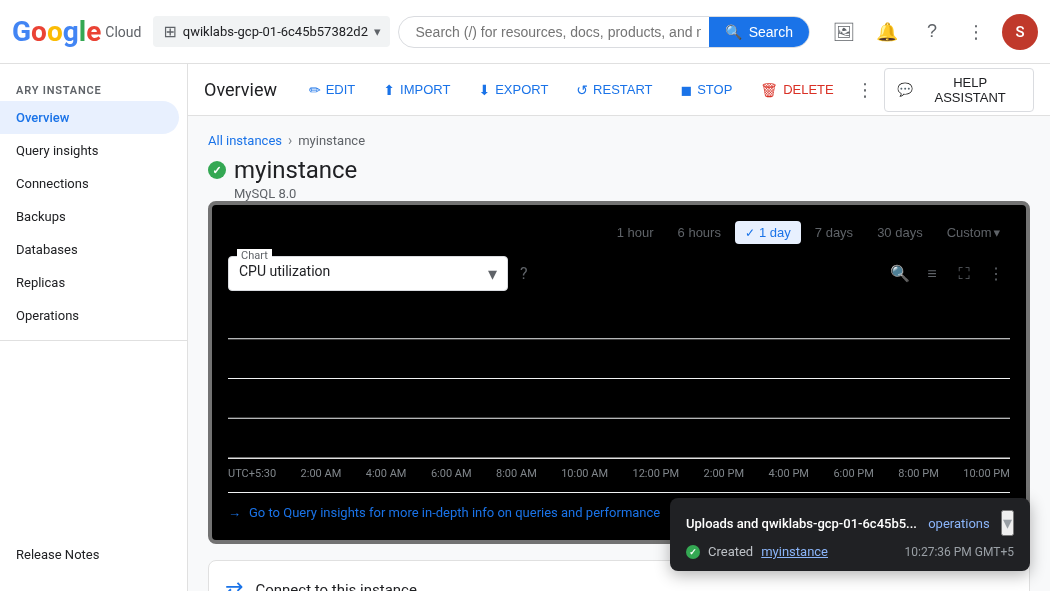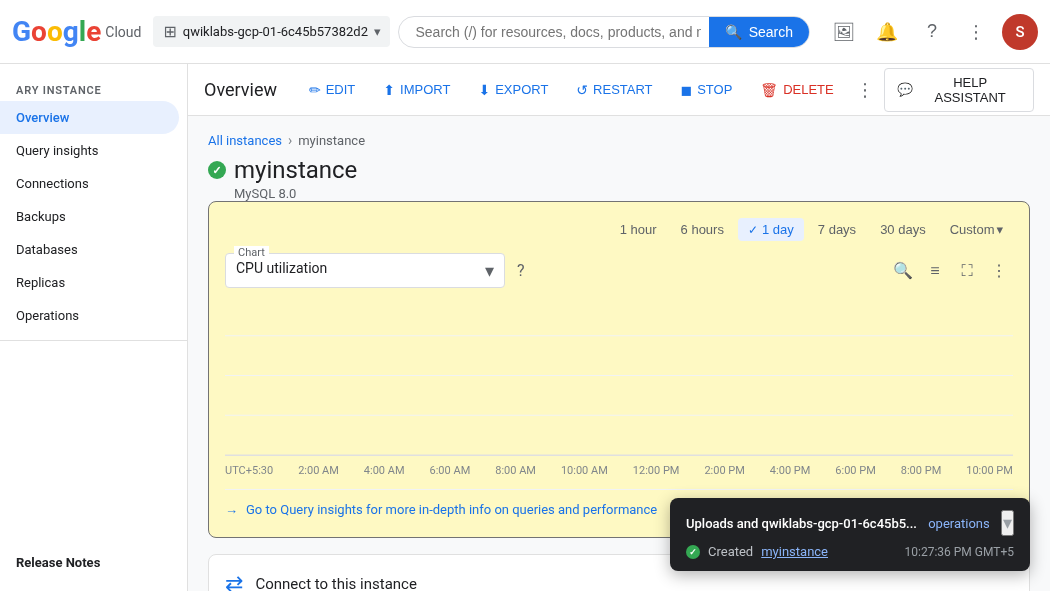--- a/index.html
+++ b/index.html
@@ -64,21 +64,21 @@
       font-size: 11px; font-weight: 600; color: #5f6368; text-transform: uppercase;
       letter-spacing: 0.8px; padding: 8px 16px 4px;
     }
     .sidebar-item {
       display: flex; align-items: center; padding: 9px 16px;
       cursor: pointer; font-size: 13px; color: #202124; border-radius: 0 24px 24px 0;
       margin-right: 8px; gap: 8px;
     }
     .sidebar-item.active { background: #e8f0fe; color: #1a73e8; font-weight: 500; }
     .sidebar-divider { height: 1px; background: #e0e0e0; margin: 8px 0; }
-    .sidebar-bottom { margin-top: auto; padding-bottom: 12px; font-weight: bold; }
+    .sidebar-bottom { margin-top: auto; padding-bottom: 20px; }
 
     
     .main { flex: 1; overflow-y: auto; background: #f8f9fa; }
 
     
     .sub-header {
       background: #fff; border-bottom: 1px solid #e0e0e0;
       display: flex; align-items: center; padding: 0 16px; height: 52px; gap: 4px;
     }
     .sub-header-title { font-size: 18px; font-weight: 400; color: #202124; margin-right: 16px; }
@@ -113,21 +113,21 @@
 
     
     .instance-header { display: flex; align-items: center; gap: 8px; margin-bottom: 2px; }
     .status-dot { width: 18px; height: 18px; border-radius: 50%; background: #34a853; display: flex; align-items: center; justify-content: center; }
     .status-dot::after { content: '✓'; color: #fff; font-size: 11px; font-weight: 700; }
     .instance-title { font-size: 24px; font-weight: 400; color: #202124; }
     .instance-subtitle { font-size: 13px; color: #5f6368; margin-bottom: 0; margin-left: 26px; }
 
     
     .chart-card {
-      background: #fef9c3; border: 1px solid #737373; border-radius: 8px;
+      background: #000000; border: 4px solid #737373; border-radius: 8px;
       padding: 16px; margin-bottom: 16px;
     }
 
     
     .time-range {
       display: flex; align-items: center; justify-content: flex-end;
       gap: 4px; margin-bottom: 12px;
     }
     .time-btn {
       padding: 4px 10px; border: none; background: transparent; cursor: pointer;

